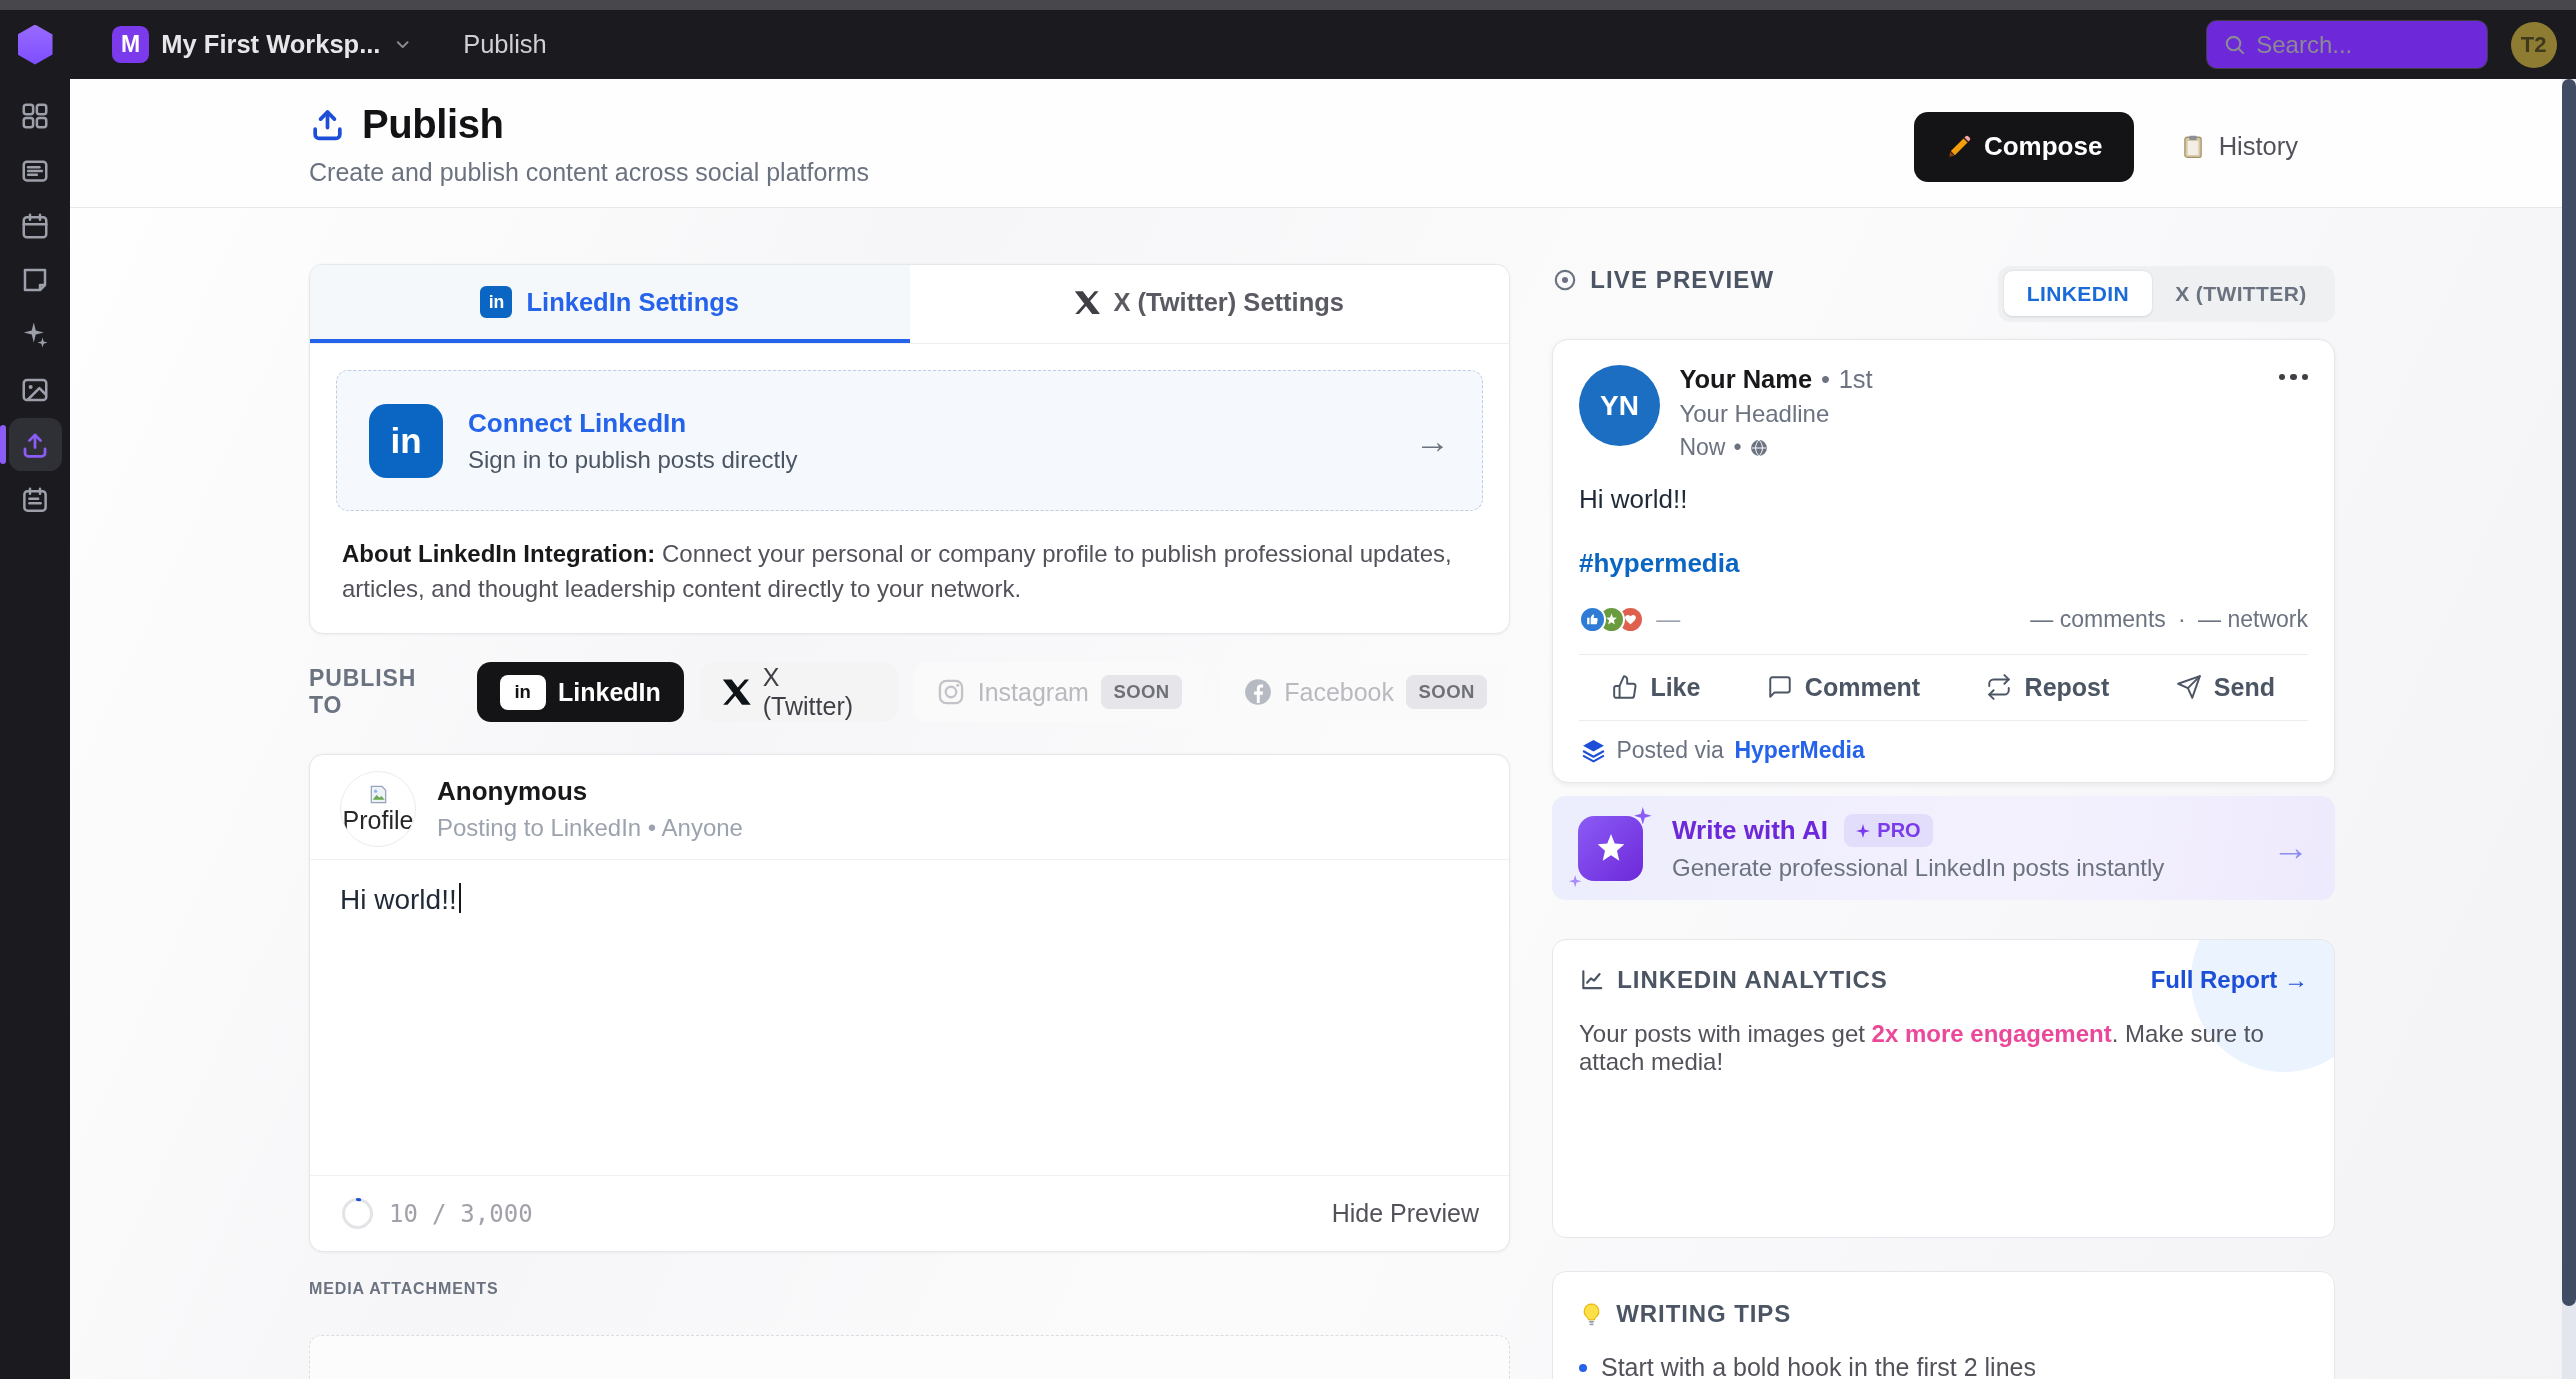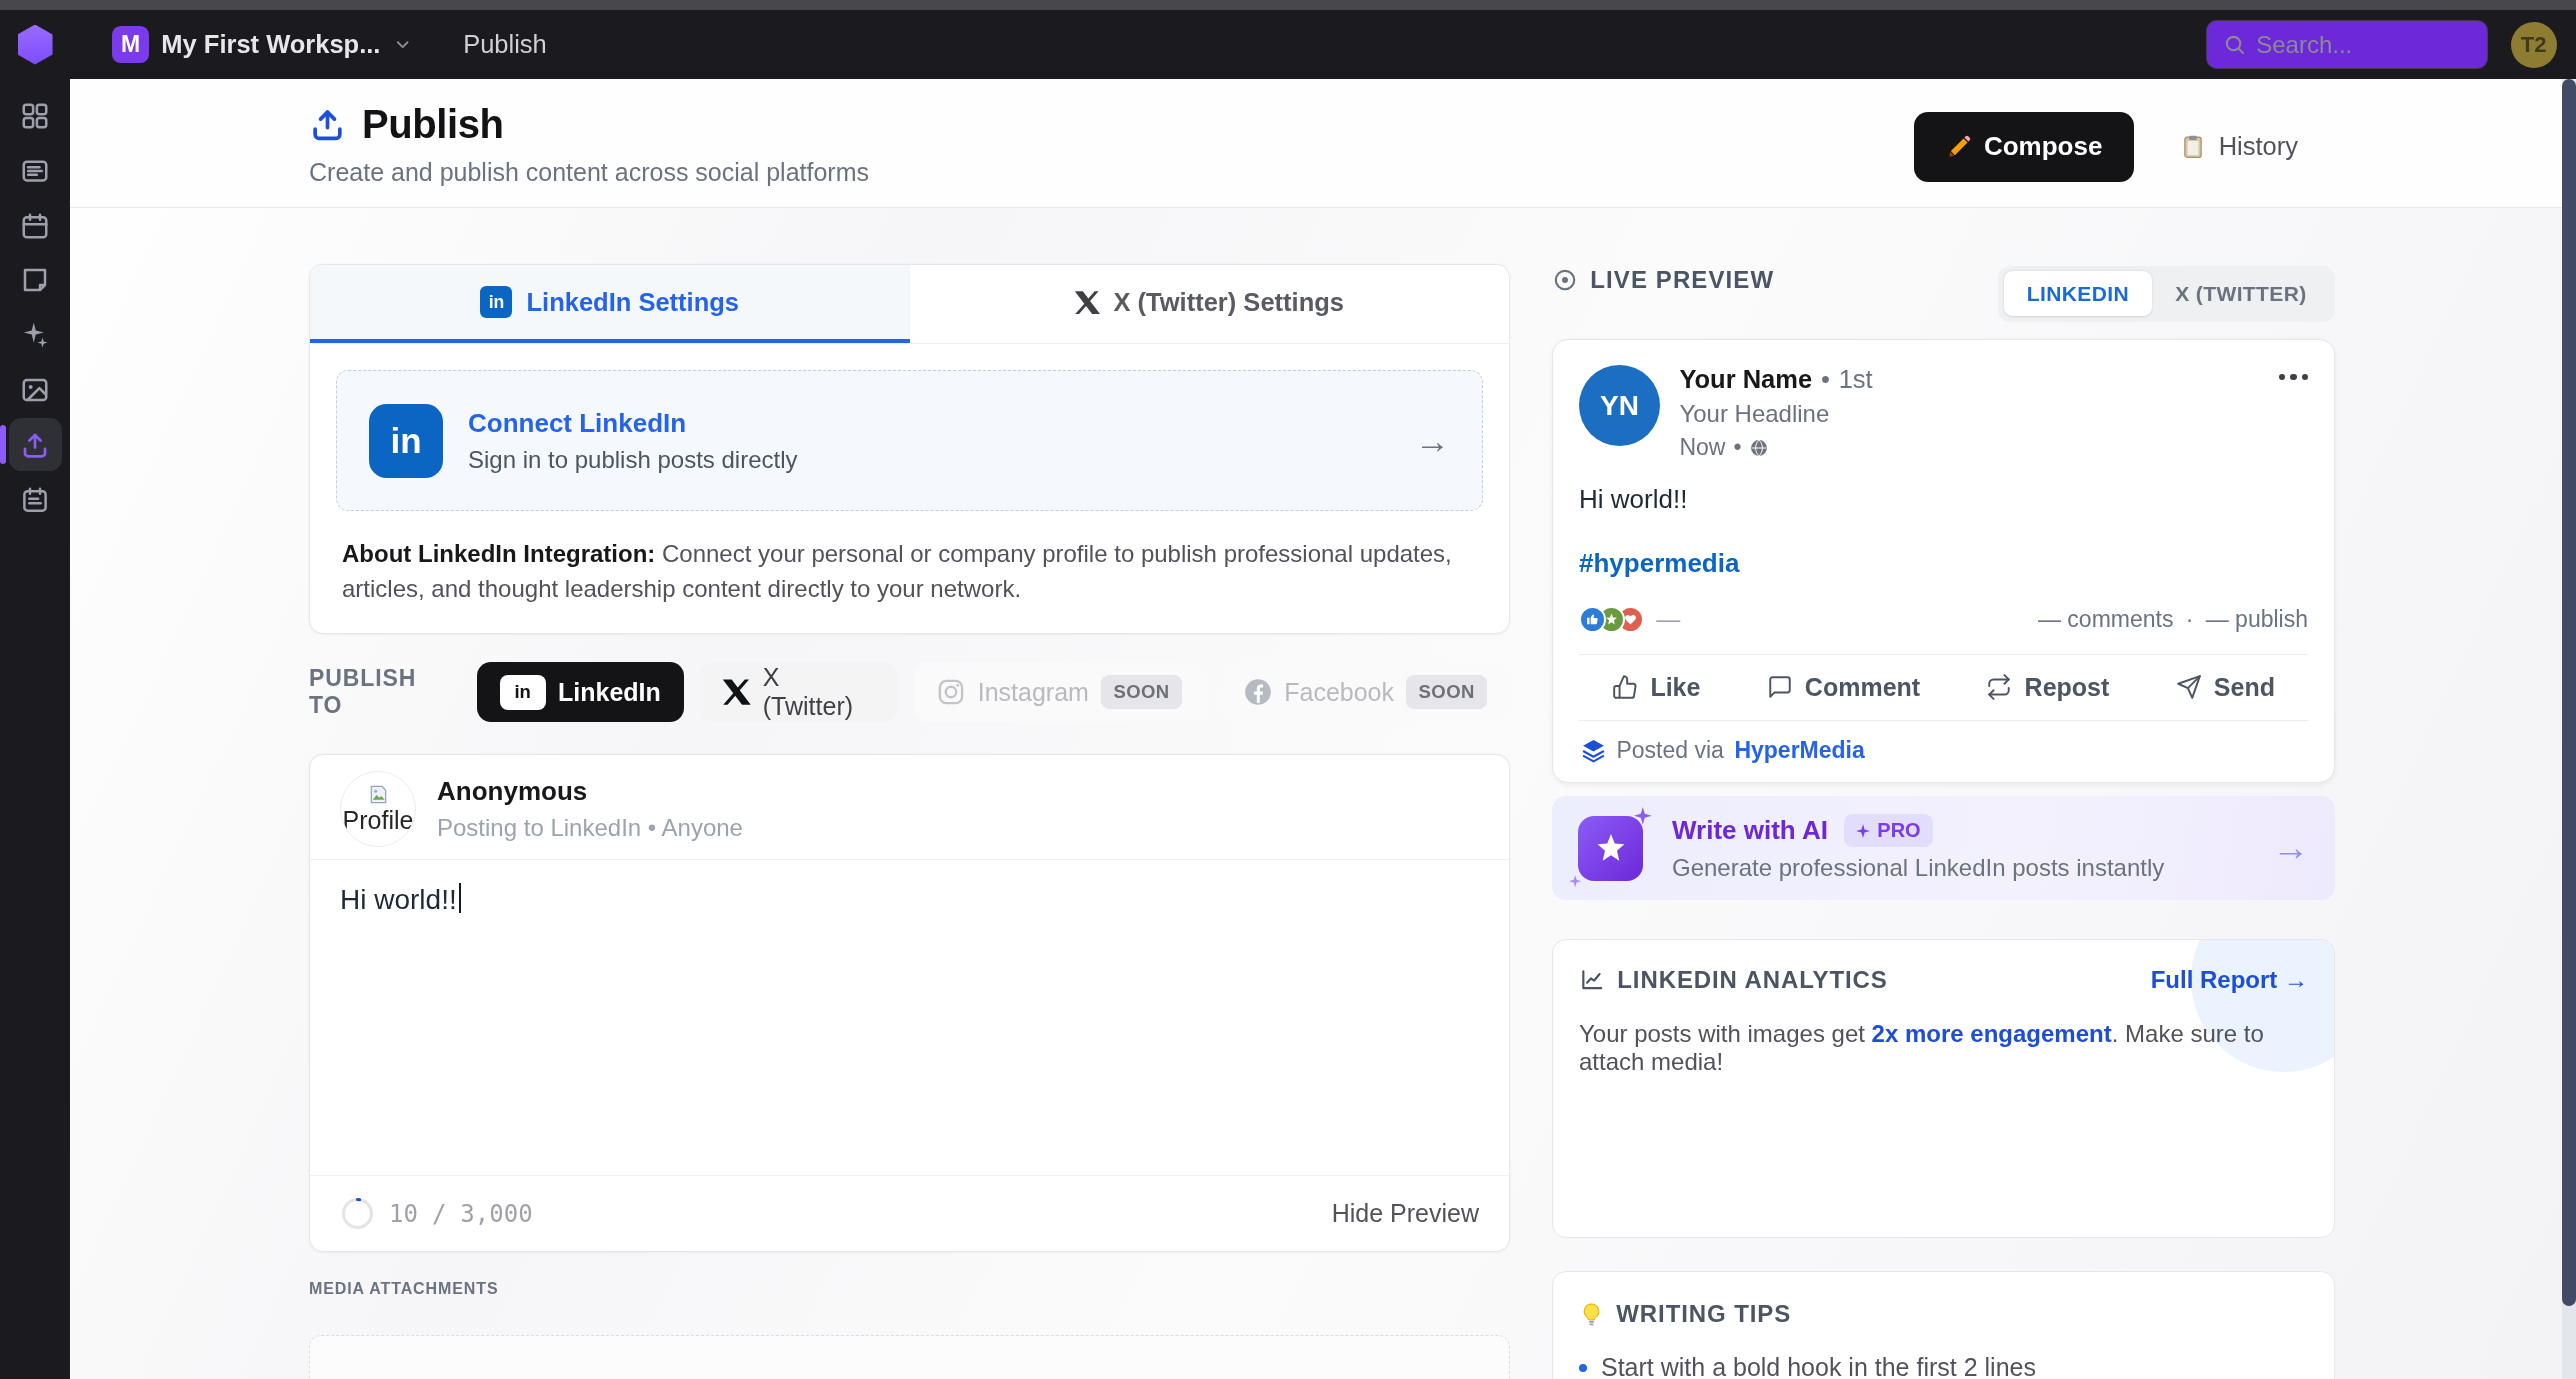--- a/index.html
+++ b/index.html
@@ -117,21 +117,21 @@
   .ana-card { position:absolute; left:1482px; top:860px; width:783px; height:299px; background:#fff; border:0.9px solid #e6e7ea; border-radius:14px; padding:26px; overflow:hidden; }
   .ana-deco { position:absolute; right:-42px; top:-53px; width:185px; height:185px; border-radius:50%; background:#dbeafe; opacity:.55; }
   .ana-head { position:relative; display:flex; align-items:center; }
   .ana-title { display:flex; align-items:center; gap:12.3px; color:#4b5563; font-size:24px; font-weight:700; letter-spacing:0.9px; }
   .ana-report { margin-left:auto; color:#1d4ed8; font-size:24px; font-weight:700; cursor:pointer; }
   .stat-row { position:relative; display:flex; gap:21px; margin-top:23px; }
   .stat-box { flex:1; background:#f7f7f8; border-radius:12.3px; padding:23px 25px; }
   .stat-label { color:#71717a; font-size:21px; font-weight:600; letter-spacing:0.4px; }
   .stat-value { color:#141417; font-size:39px; font-weight:800; margin-top:10.6px; }
   .ana-note { position:relative; margin-top:26px; font-size:24px; color:#52525b; }
-  .ana-note b { color:#1d4ed8; }
+  .ana-note b { color:#ec4899; }
 
   .tips-card { position:absolute; left:1482px; top:1192px; width:783px; height:194px; background:#fff; border:0.9px solid #e6e7ea; border-radius:14px; padding:28px 26px; }
   .tips-head { display:flex; align-items:center; gap:12.3px; color:#4b5563; font-size:24px; font-weight:700; letter-spacing:0.9px; }
   .tip-item { display:flex; align-items:flex-start; gap:14px; margin-top:25px; color:#52525b; font-size:25px; }
   .tip-dot { width:8px; height:8px; border-radius:50%; background:#2563eb; margin-top:10.6px; flex:none; }
 
   
   .scrollbar { position:absolute; right:0; top:79px; width:14px; height:1300px; background:#e3e6ec; z-index:40; }
   .scroll-thumb { position:absolute; left:0; top:0; width:14px; height:1227px; background:#3f4c63; border-radius:7px; cursor:grab; }
 
@@ -406,21 +406,21 @@
           </span>
         <span class="rx r">
             <svg width="13" height="13" viewBox="0 0 24 24" fill="#fff">
               <path d="M12 21C8 17.5 2 13 2 8.5 2 5.5 4.5 3.5 7 3.5c1.8 0 3.6 1 5 2.8 1.4-1.8 3.2-2.8 5-2.8 2.5 0 5 2 5 5C22 13 16 17.5 12 21z"></path>
             </svg>
           </span>
         <span class="rx-dash">—</span>
         <div class="rx-stats">
           <span>— comments</span>
           <span>·</span>
-          <span>— publish</span>
+          <span>— network</span>
         </div>
       </div>
       <div class="action-row">
         <div class="action">
           <svg width="26" height="26" viewBox="0 0 24 24" fill="none" stroke="#4b5563" stroke-width="1.8" stroke-linejoin="round">
               <path d="M14 9V5a3 3 0 0 0-3-3l-4 9v11h11.3a2 2 0 0 0 2-1.7l1.4-9a2 2 0 0 0-2-2.3H14z"></path>
               <path d="M7 22H4a2 2 0 0 1-2-2v-7a2 2 0 0 1 2-2h3"></path>
             </svg>
           <span>Like</span>
         </div>

